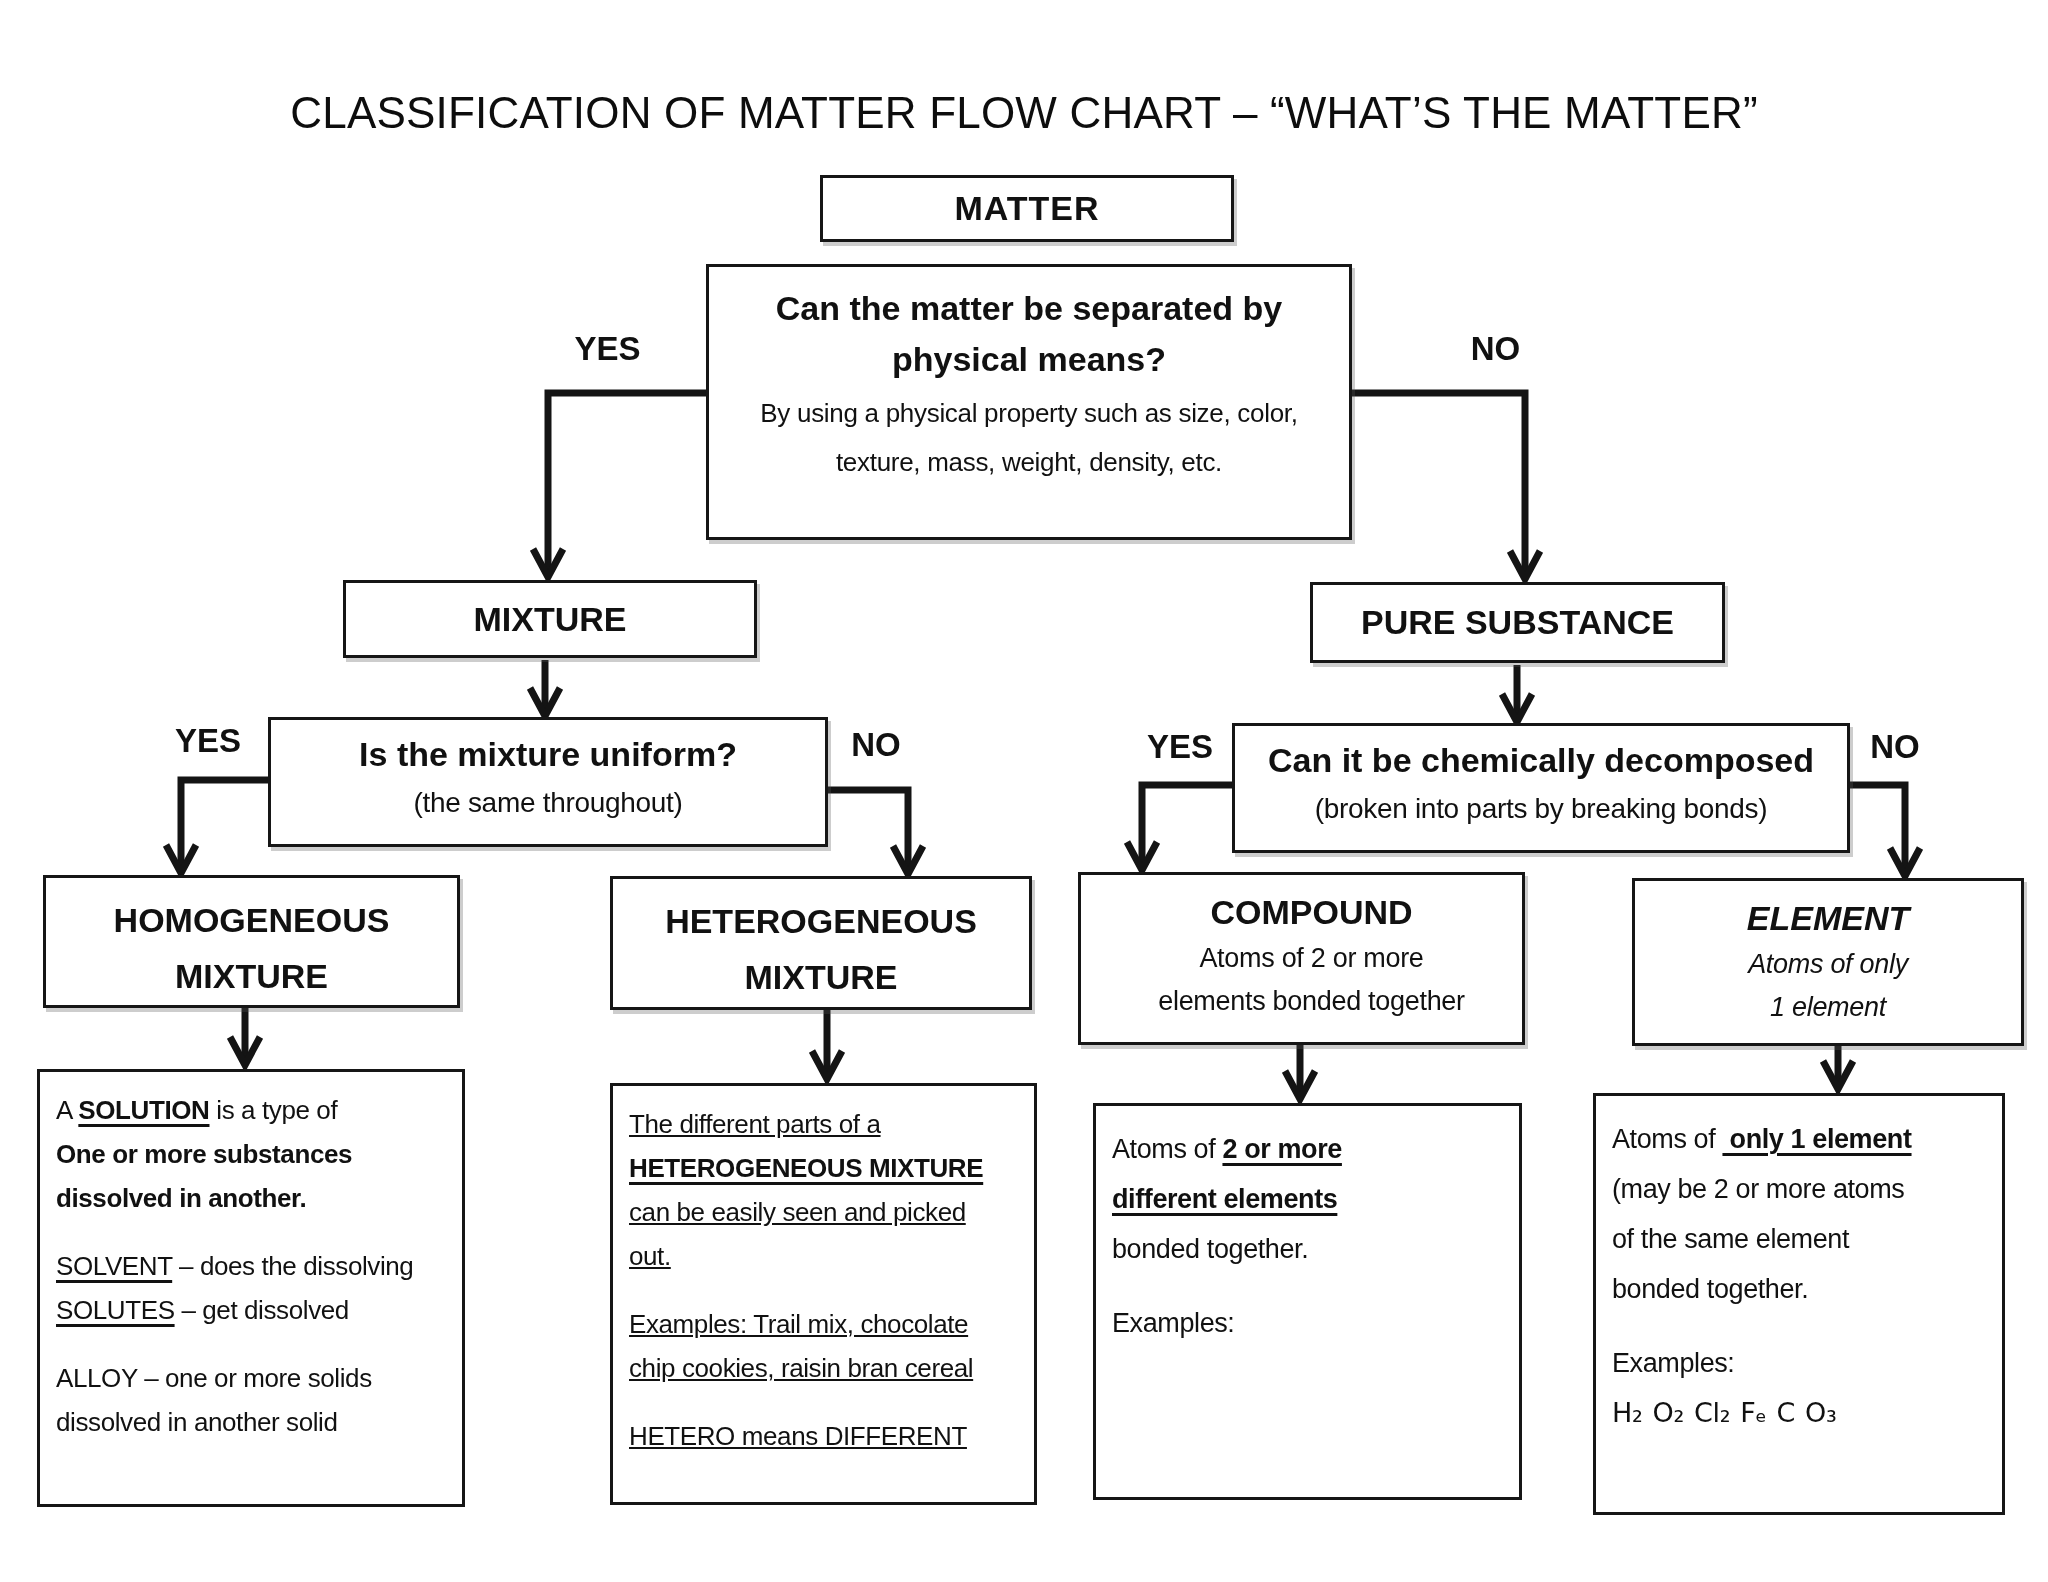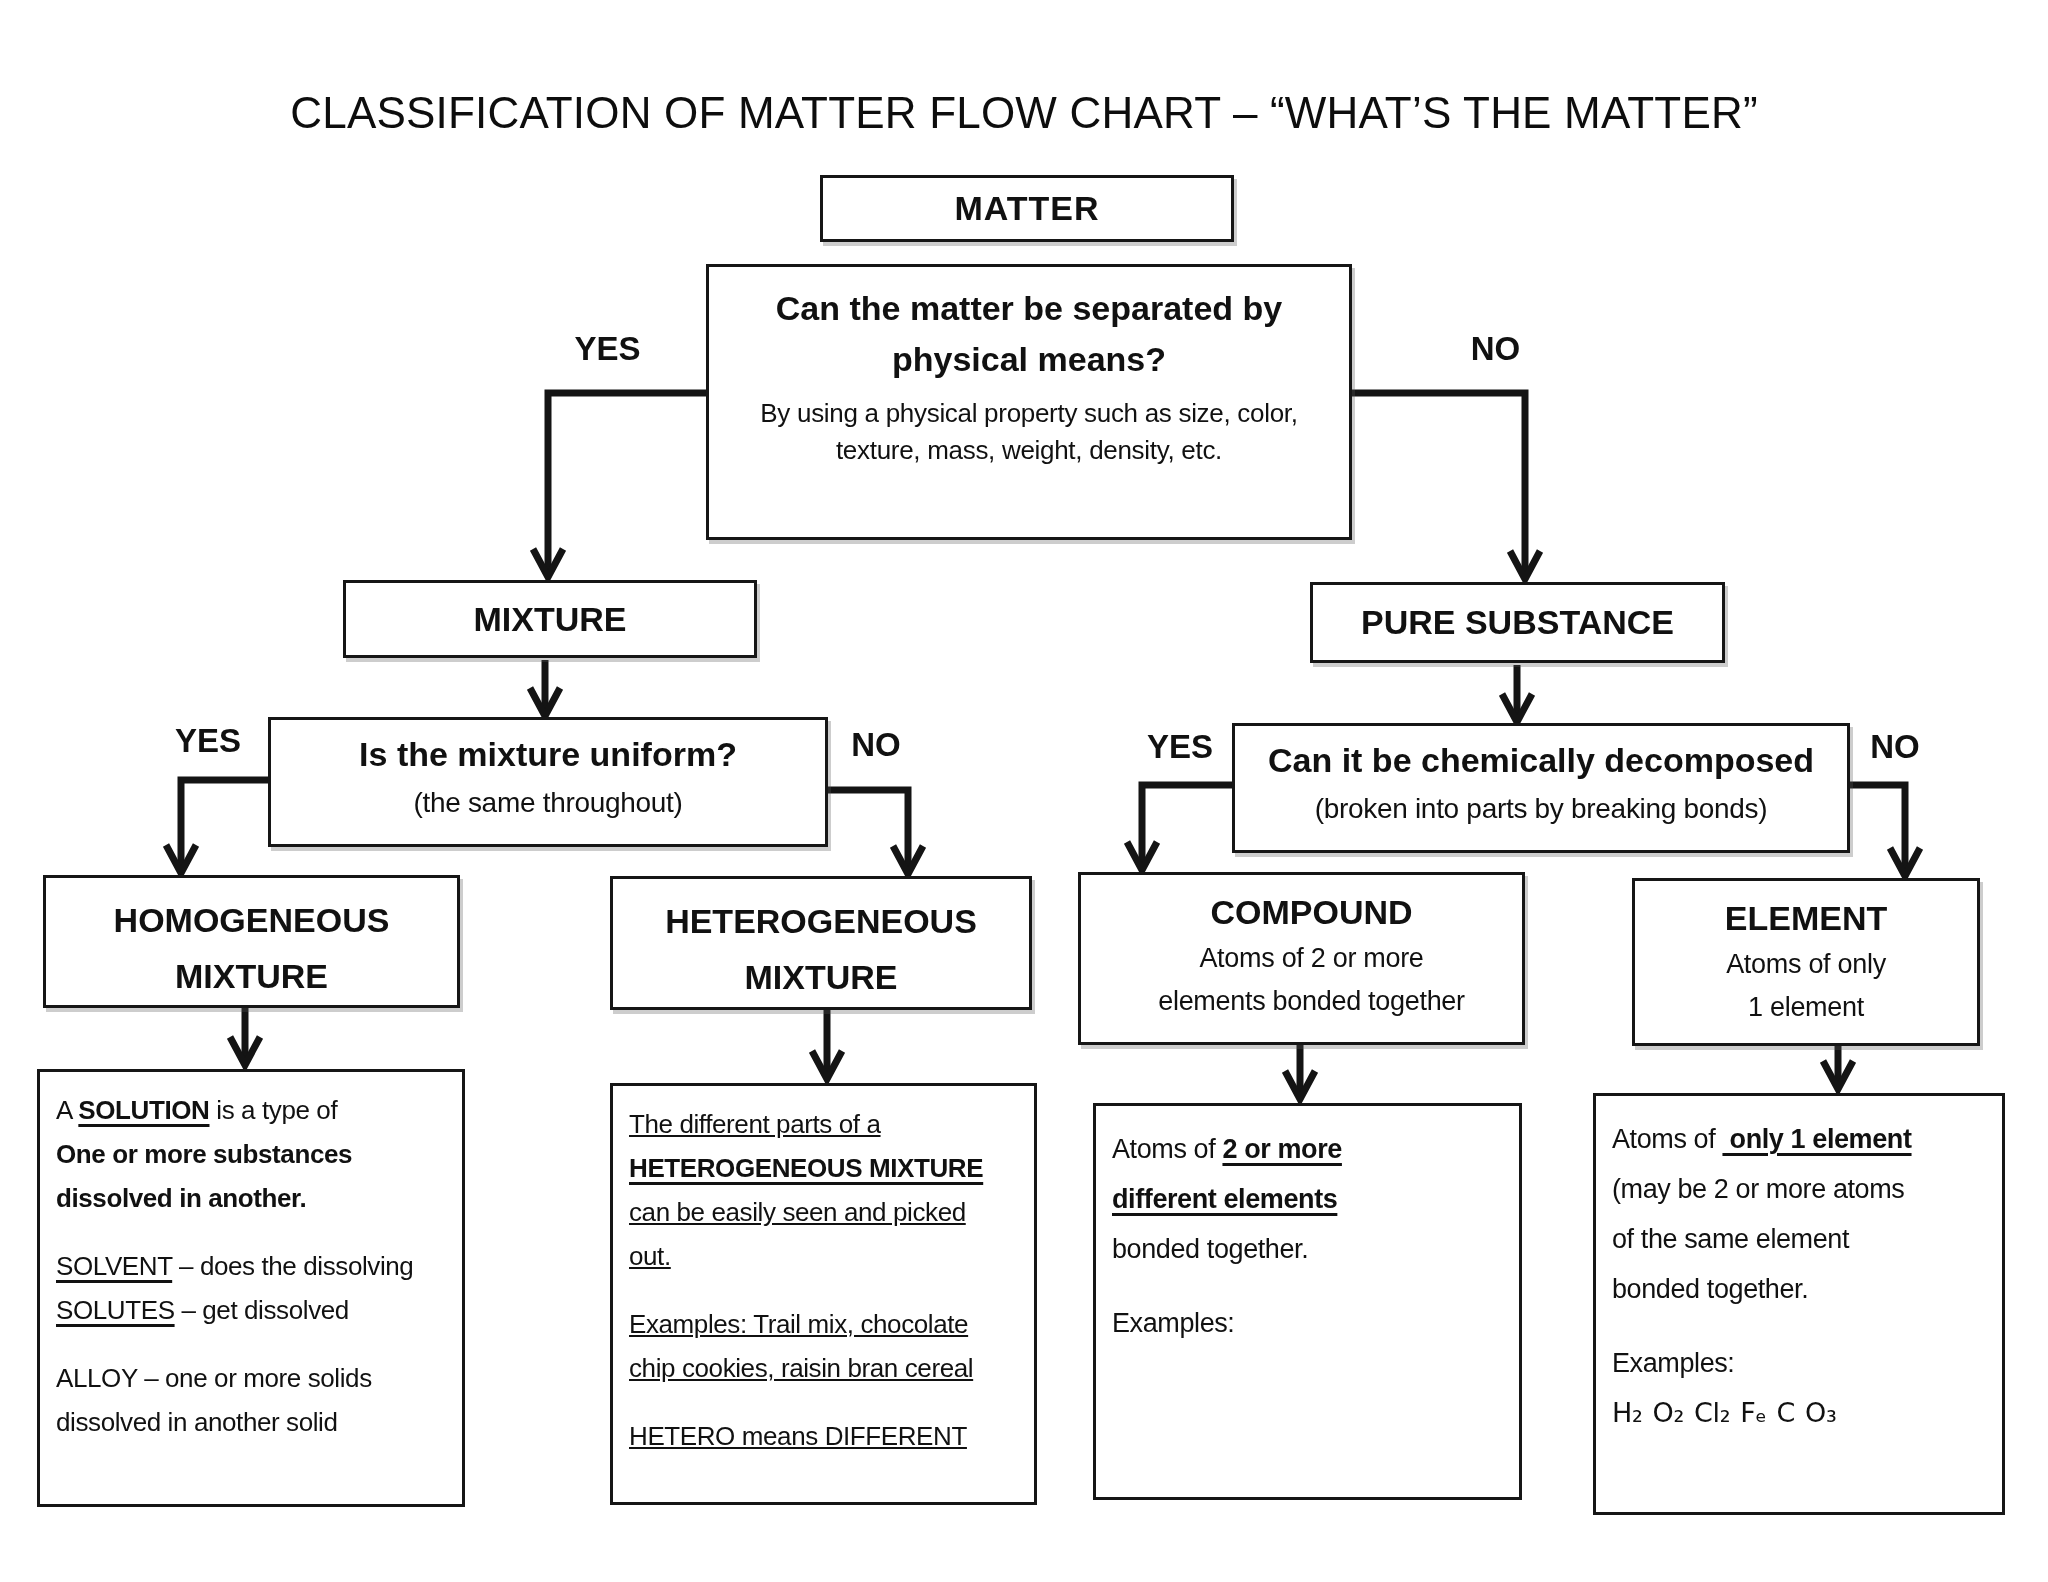--- a/index.html
+++ b/index.html
@@ -82,21 +82,21 @@
   <div class="title">CLASSIFICATION OF MATTER FLOW CHART – “WHAT’S THE MATTER”</div>
 
   <div class="box" style="left:820px;top:175px;width:414px;height:67px;line-height:61px;">
     <span class="nodehead" style="font-size:34px;letter-spacing:1px;">MATTER</span>
   </div>
 
   <div class="box" style="left:706px;top:264px;width:646px;height:276px;padding-top:16px;">
     <div class="qhead">Can the matter be separated by</div>
     <div class="qhead">physical means?</div>
     <div class="qsub" style="margin-top:10px;">By using a physical property such as size, color,</div>
-    <div class="qsub" style="margin-top:0;">texture, mass, weight, density, etc.</div>
+    <div class="qsub" style="margin-top:12px;">texture, mass, weight, density, etc.</div>
   </div>
 
   <div class="branch" style="left:545px;top:330px;width:125px;">YES</div>
   <div class="branch" style="left:1433px;top:330px;width:125px;">NO</div>
 
   <div class="box" style="left:343px;top:580px;width:414px;height:78px;line-height:72px;">
     <span class="nodehead" style="font-size:34px;">MIXTURE</span>
   </div>
 
   <div class="box" style="left:1310px;top:582px;width:415px;height:81px;line-height:75px;">
@@ -126,21 +126,21 @@
     <div class="nodehead" style="font-size:34px;line-height:56px;">HETEROGENEOUS</div>
     <div class="nodehead" style="font-size:34px;line-height:56px;">MIXTURE</div>
   </div>
 
   <div class="box" style="left:1078px;top:872px;width:447px;height:173px;padding-top:12px;padding-left:20px;">
     <div class="nodehead" style="font-size:34px;line-height:50px;">COMPOUND</div>
     <div class="leafsub">Atoms of 2 or more</div>
     <div class="leafsub">elements bonded together</div>
   </div>
 
-  <div class="box" style="left:1632px;top:878px;width:348px;height:168px;padding-top:12px;">
+  <div class="box" style="left:1632px;top:878px;width:392px;height:168px;padding-top:12px;font-style:italic;">
     <div class="nodehead" style="font-size:34px;line-height:50px;">ELEMENT</div>
     <div class="leafsub">Atoms of only</div>
     <div class="leafsub">1 element</div>
   </div>
 
   <div class="note" style="left:37px;top:1069px;width:428px;height:438px;">
     <div class="nline"><span>A </span><span class="bu">SOLUTION</span><span> is a type of</span></div>
     <div class="nline b">One or more substances</div>
     <div class="nline b">dissolved in another.</div>
     <div class="gap"></div>

